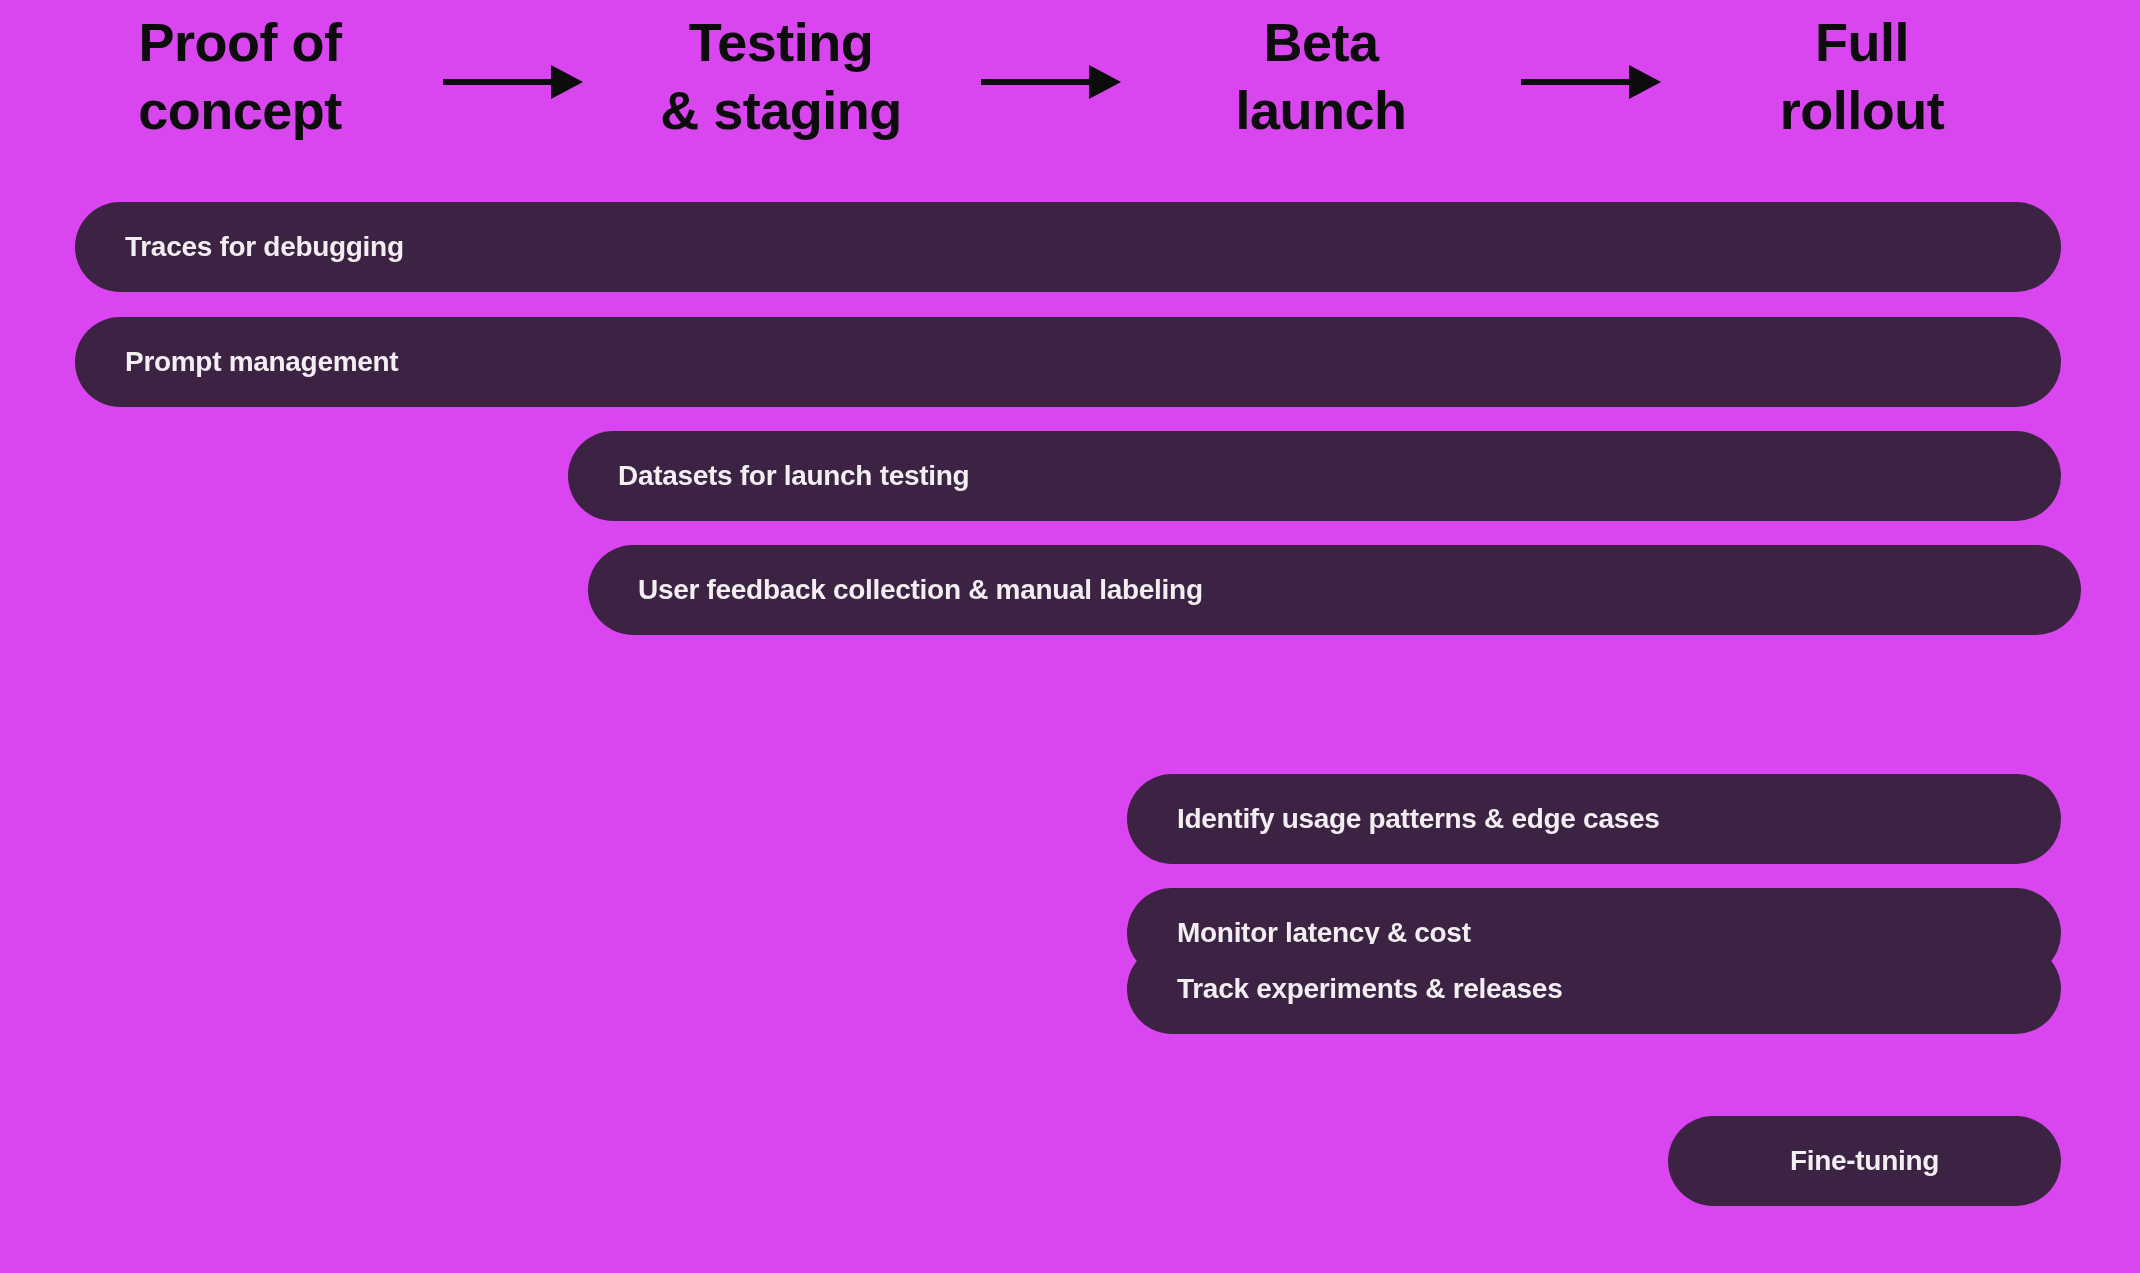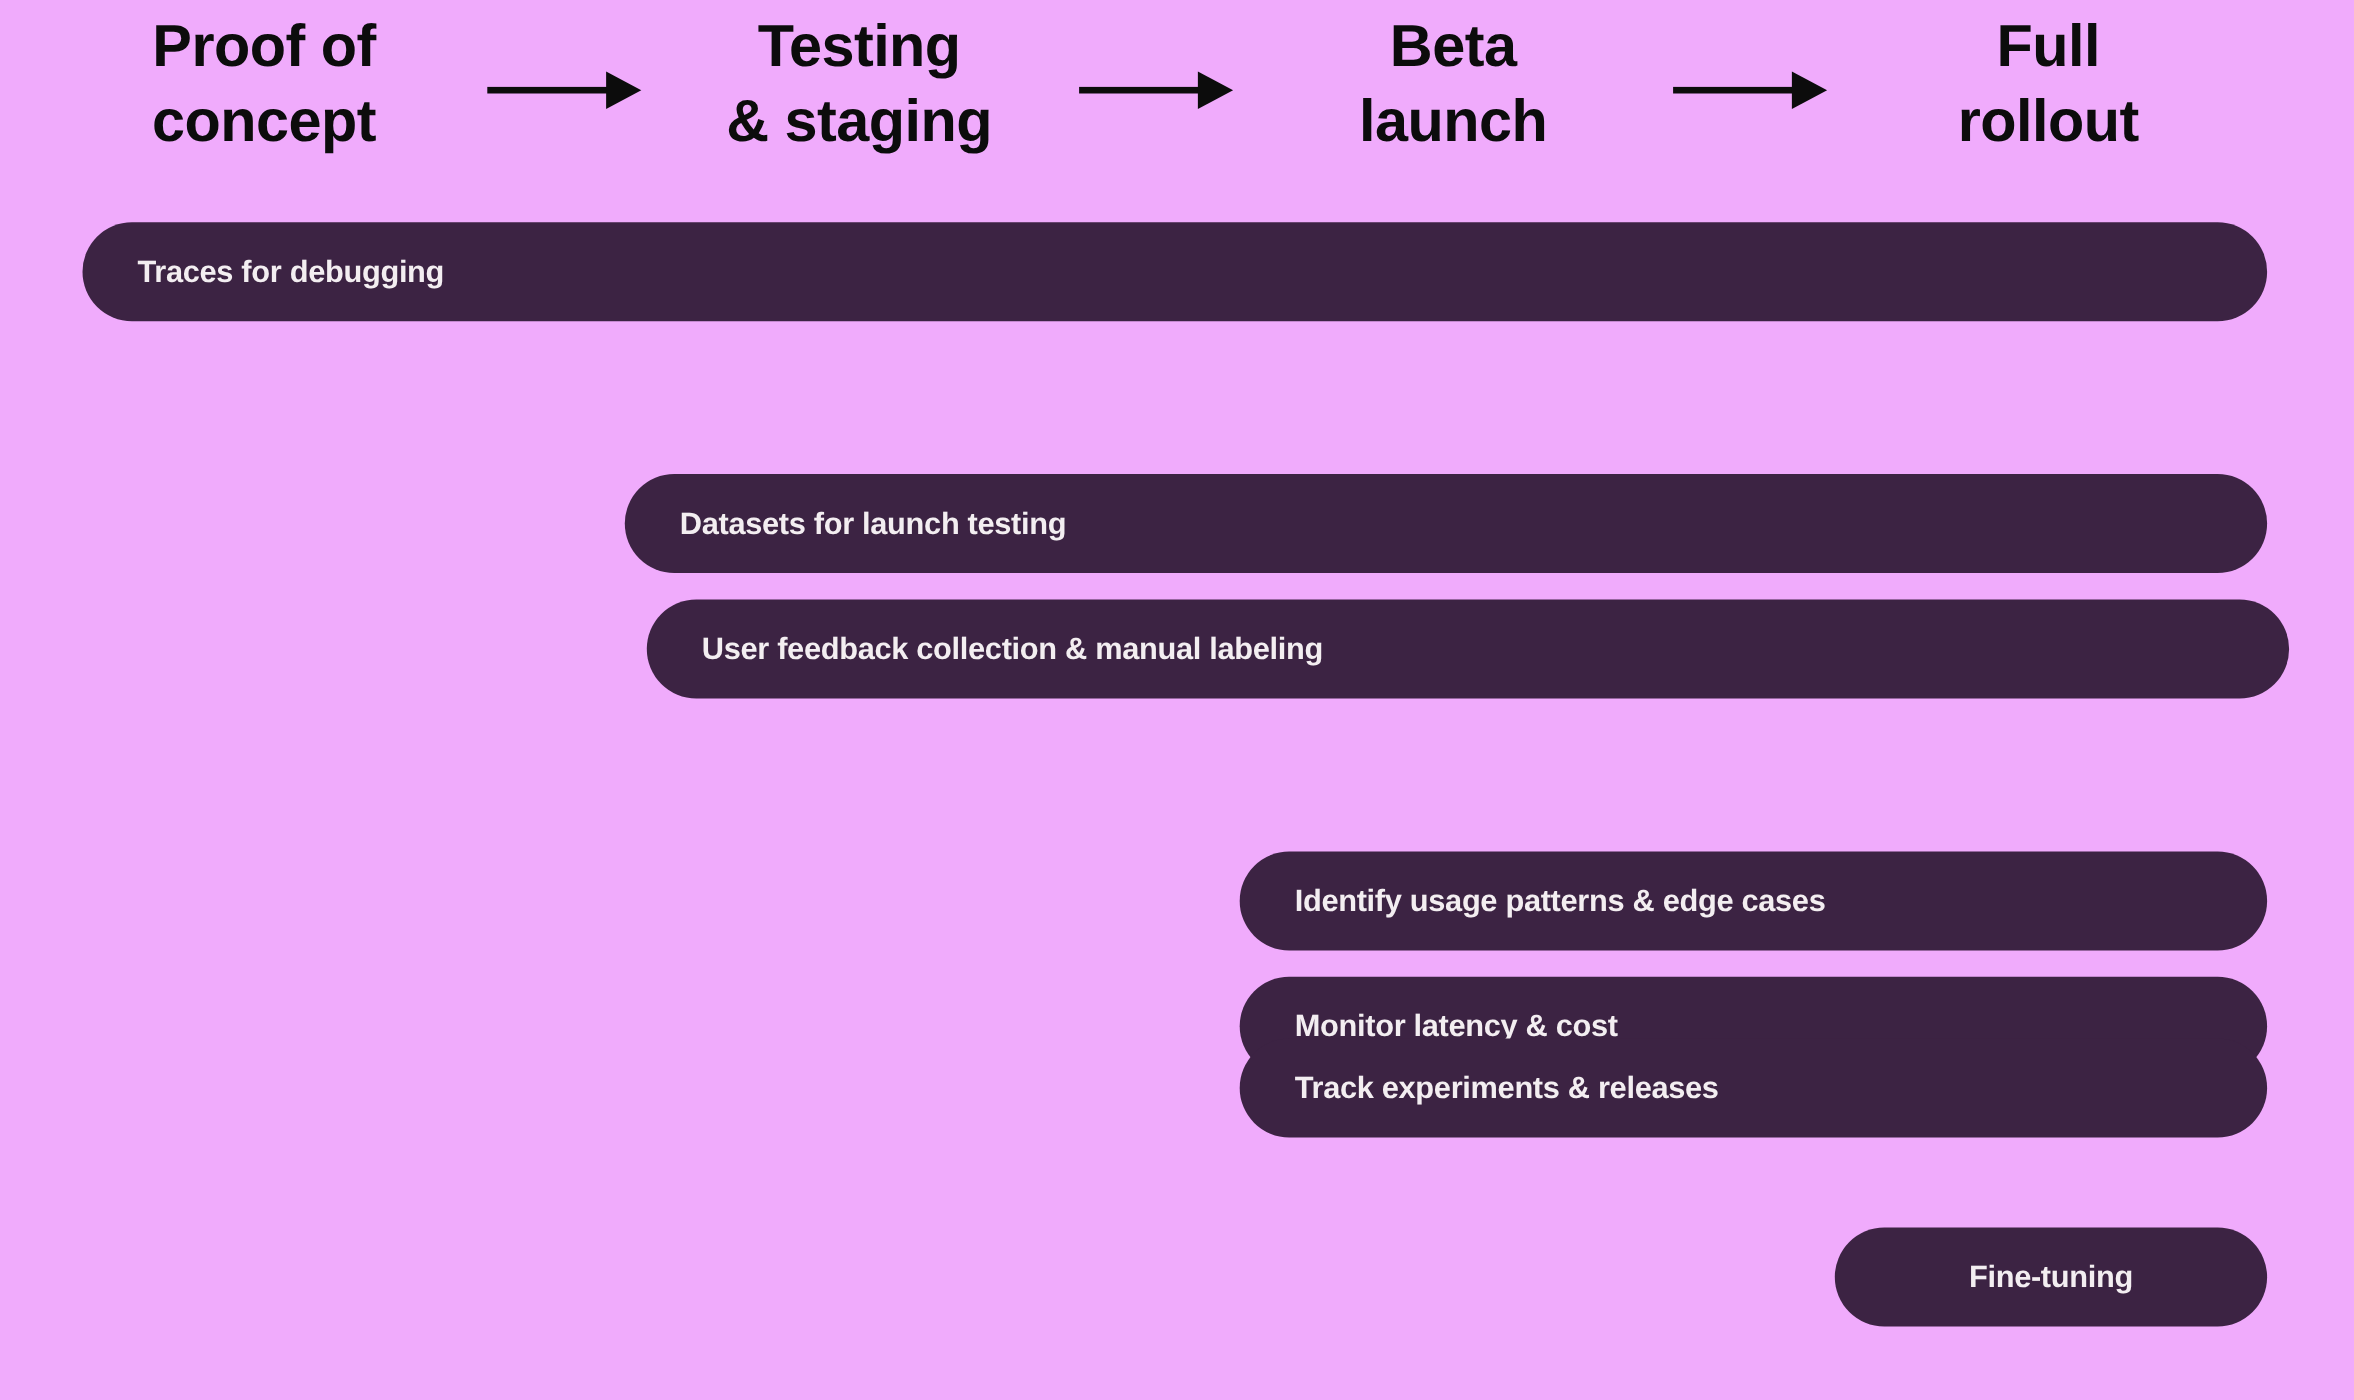--- a/index.html
+++ b/index.html
@@ -5,21 +5,21 @@
   html, body {
     margin: 0;
     padding: 0;
     background: #4D686D;
     font-family: "Liberation Sans", sans-serif;
   }
   .stage {
     position: relative;
     width: 2140px;
     height: 1273px;
-    background: #f0abfc;
+    background: #d946ef;
     overflow: hidden;
   }
 
   
   .phase-header {
     position: absolute;
     top: 8px;
     width: 500px;
     text-align: center;
     font-size: 54px;
@@ -110,20 +110,21 @@
   <div class="arrow arrow-2">
     <div class="shaft"></div>
     <div class="head"></div>
   </div>
   <div class="arrow arrow-3">
     <div class="shaft"></div>
     <div class="head"></div>
   </div>
 
   <div class="bar bar-1">Traces for debugging</div>
+  <div class="bar bar-2">Prompt management</div>
   <div class="bar bar-3">Datasets for launch testing</div>
   <div class="bar bar-4">User feedback collection &amp; manual labeling</div>
   <div class="bar bar-6">Identify usage patterns &amp; edge cases</div>
   <div class="bar bar-7">Monitor latency &amp; cost</div>
   <div class="bar bar-8">Track experiments &amp; releases</div>
   <div class="bar bar-9 centered">Fine-tuning</div>
 
 </div>
 
 </body></html>

